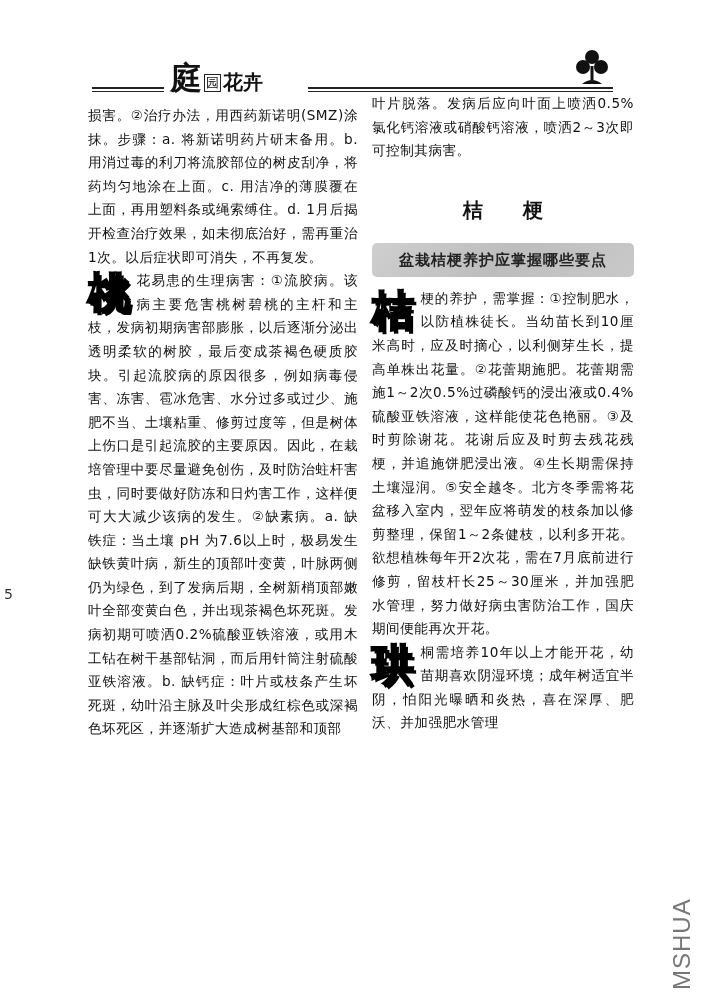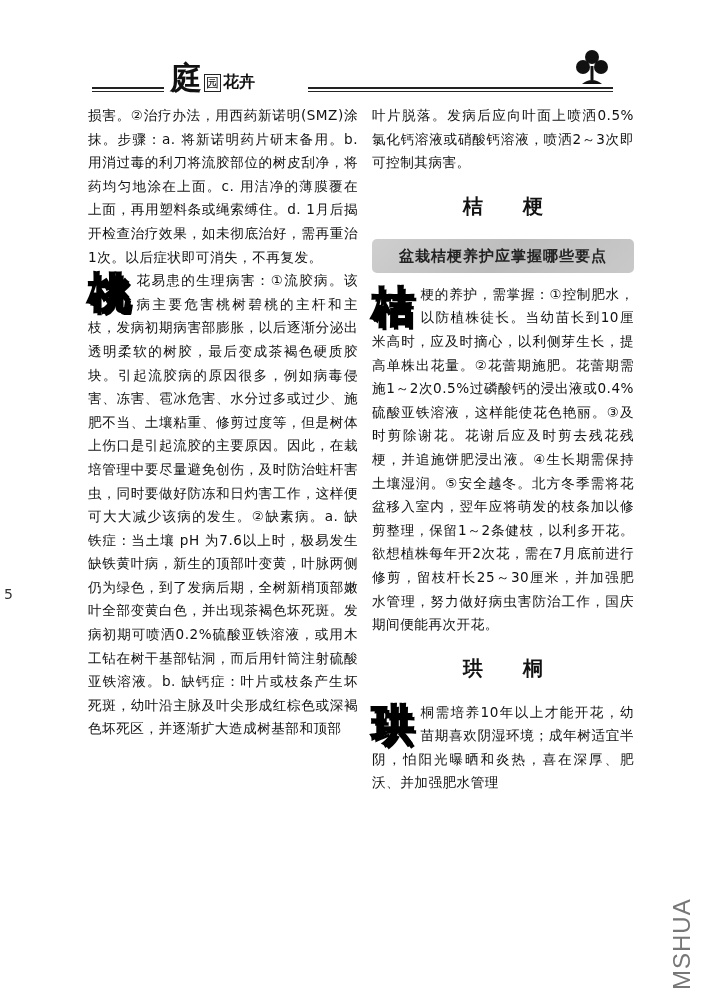--- a/index.html
+++ b/index.html
@@ -6,33 +6,33 @@
   body {
     width:708px; height:1001px; background:#ffffff; position:relative; overflow:hidden;
     font-family: "DejaVu Sans", sans-serif; color:#111;
   }
   .header { position:absolute; left:90px; top:60px; width:540px; height:40px; }
   .header .line-left { position:absolute; left:2px; top:27px; width:72px; border-top:2px solid #222; border-bottom:1px solid #222; height:2px; }
   .header .line-right { position:absolute; left:218px; top:27px; width:305px; border-top:2px solid #222; border-bottom:1px solid #222; height:2px; }
   .header .title { position:absolute; left:80px; top:2px; display:flex; align-items:flex-end; }
   .header .big { font-size:32px; font-weight:bold; font-family:"DejaVu Serif", serif; line-height:32px; }
   .header .boxed { font-size:13px; border:1.5px solid #222; padding:0 1px; margin:0 2px 2px 2px; line-height:16px; }
-  .header .rest { font-size:16px; font-weight:bold; line-height:24px; }
+  .header .rest { font-size:20px; font-weight:bold; line-height:24px; }
   .clover { position:absolute; left:484px; top:-12px; width:36px; height:40px; }
 
   .col { position:absolute; font-size:13.6px; line-height:23.6px; letter-spacing:0.5px; text-align:justify; }
   .col-left { left:88px; top:104px; width:270px; }
-  .col-right { left:372px; top:104px; width:262px; }
+  .col-right { left:372px; top:92px; width:262px; }
   .para { margin:0; }
   .section-box {
     background: linear-gradient(135deg,#cfcfcf,#bdbdbd 50%,#c9c9c9);
     border-radius:5px; text-align:center; font-weight:bold; font-size:15px;
     color:#222; margin:8px 0 10px 0; height:34px; line-height:34px; letter-spacing:1px;
   }
-  .cat-title { text-align:center; font-size:20px; font-weight:bold; letter-spacing:40px; margin:16px 0 18px 0; height:30px; line-height:30px; padding-left:40px; }
+  .cat-title { text-align:center; font-size:20px; font-weight:bold; letter-spacing:40px; margin:32px 0 18px 0; height:30px; line-height:30px; padding-left:40px; }
   .dropcap {
     float:left; font-size:42px; line-height:44px; font-weight:900; margin:2px 6px 0 0;
     color:#fff; -webkit-text-stroke:2px #000; text-shadow:3px 3px 0 #000;
     font-family:"DejaVu Sans", sans-serif;
   }
   .page-num { position:absolute; left:4px; top:586px; font-size:14px; color:#333; }
   .watermark { position:absolute; left:668px; top:895px; transform:rotate(-90deg); transform-origin:left top; font-size:24px; color:#777; letter-spacing:1px; font-family:"Liberation Sans", sans-serif; top:990px; }
 </style>
 </head>
 <body>
@@ -63,21 +63,20 @@
 </div>
 
 <div class="col col-right">
   <p class="para">叶片脱落。发病后应向叶面上喷洒0.5%氯化钙溶液或硝酸钙溶液，喷洒2～3次即可控制其病害。</p>
   <div class="cat-title">桔梗</div>
   <div class="section-box">盆栽桔梗养护应掌握哪些要点</div>
   <p class="para">
     <span class="dropcap">桔</span>
     <span>梗的养护，需掌握：①控制肥水，以防植株徒长。当幼苗长到10厘米高时，应及时摘心，以利侧芽生长，提高单株出花量。②花蕾期施肥。花蕾期需施1～2次0.5%过磷酸钙的浸出液或0.4%硫酸亚铁溶液，这样能使花色艳丽。③及时剪除谢花。花谢后应及时剪去残花残梗，并追施饼肥浸出液。④生长期需保持土壤湿润。⑤安全越冬。北方冬季需将花盆移入室内，翌年应将萌发的枝条加以修剪整理，保留1～2条健枝，以利多开花。欲想植株每年开2次花，需在7月底前进行修剪，留枝杆长25～30厘米，并加强肥水管理，努力做好病虫害防治工作，国庆期间便能再次开花。</span>
   </p>
-  <div class="cat-title">珙桐</div>
   <p class="para">
     <span class="dropcap">珙</span>
     <span>桐需培养10年以上才能开花，幼苗期喜欢阴湿环境；成年树适宜半阴，怕阳光曝晒和炎热，喜在深厚、肥沃、并加强肥水管理</span>
   </p>
 </div>
 
 <div class="page-num">5</div>
 <div class="watermark">MSHUA</div>
 
 </body></html>

